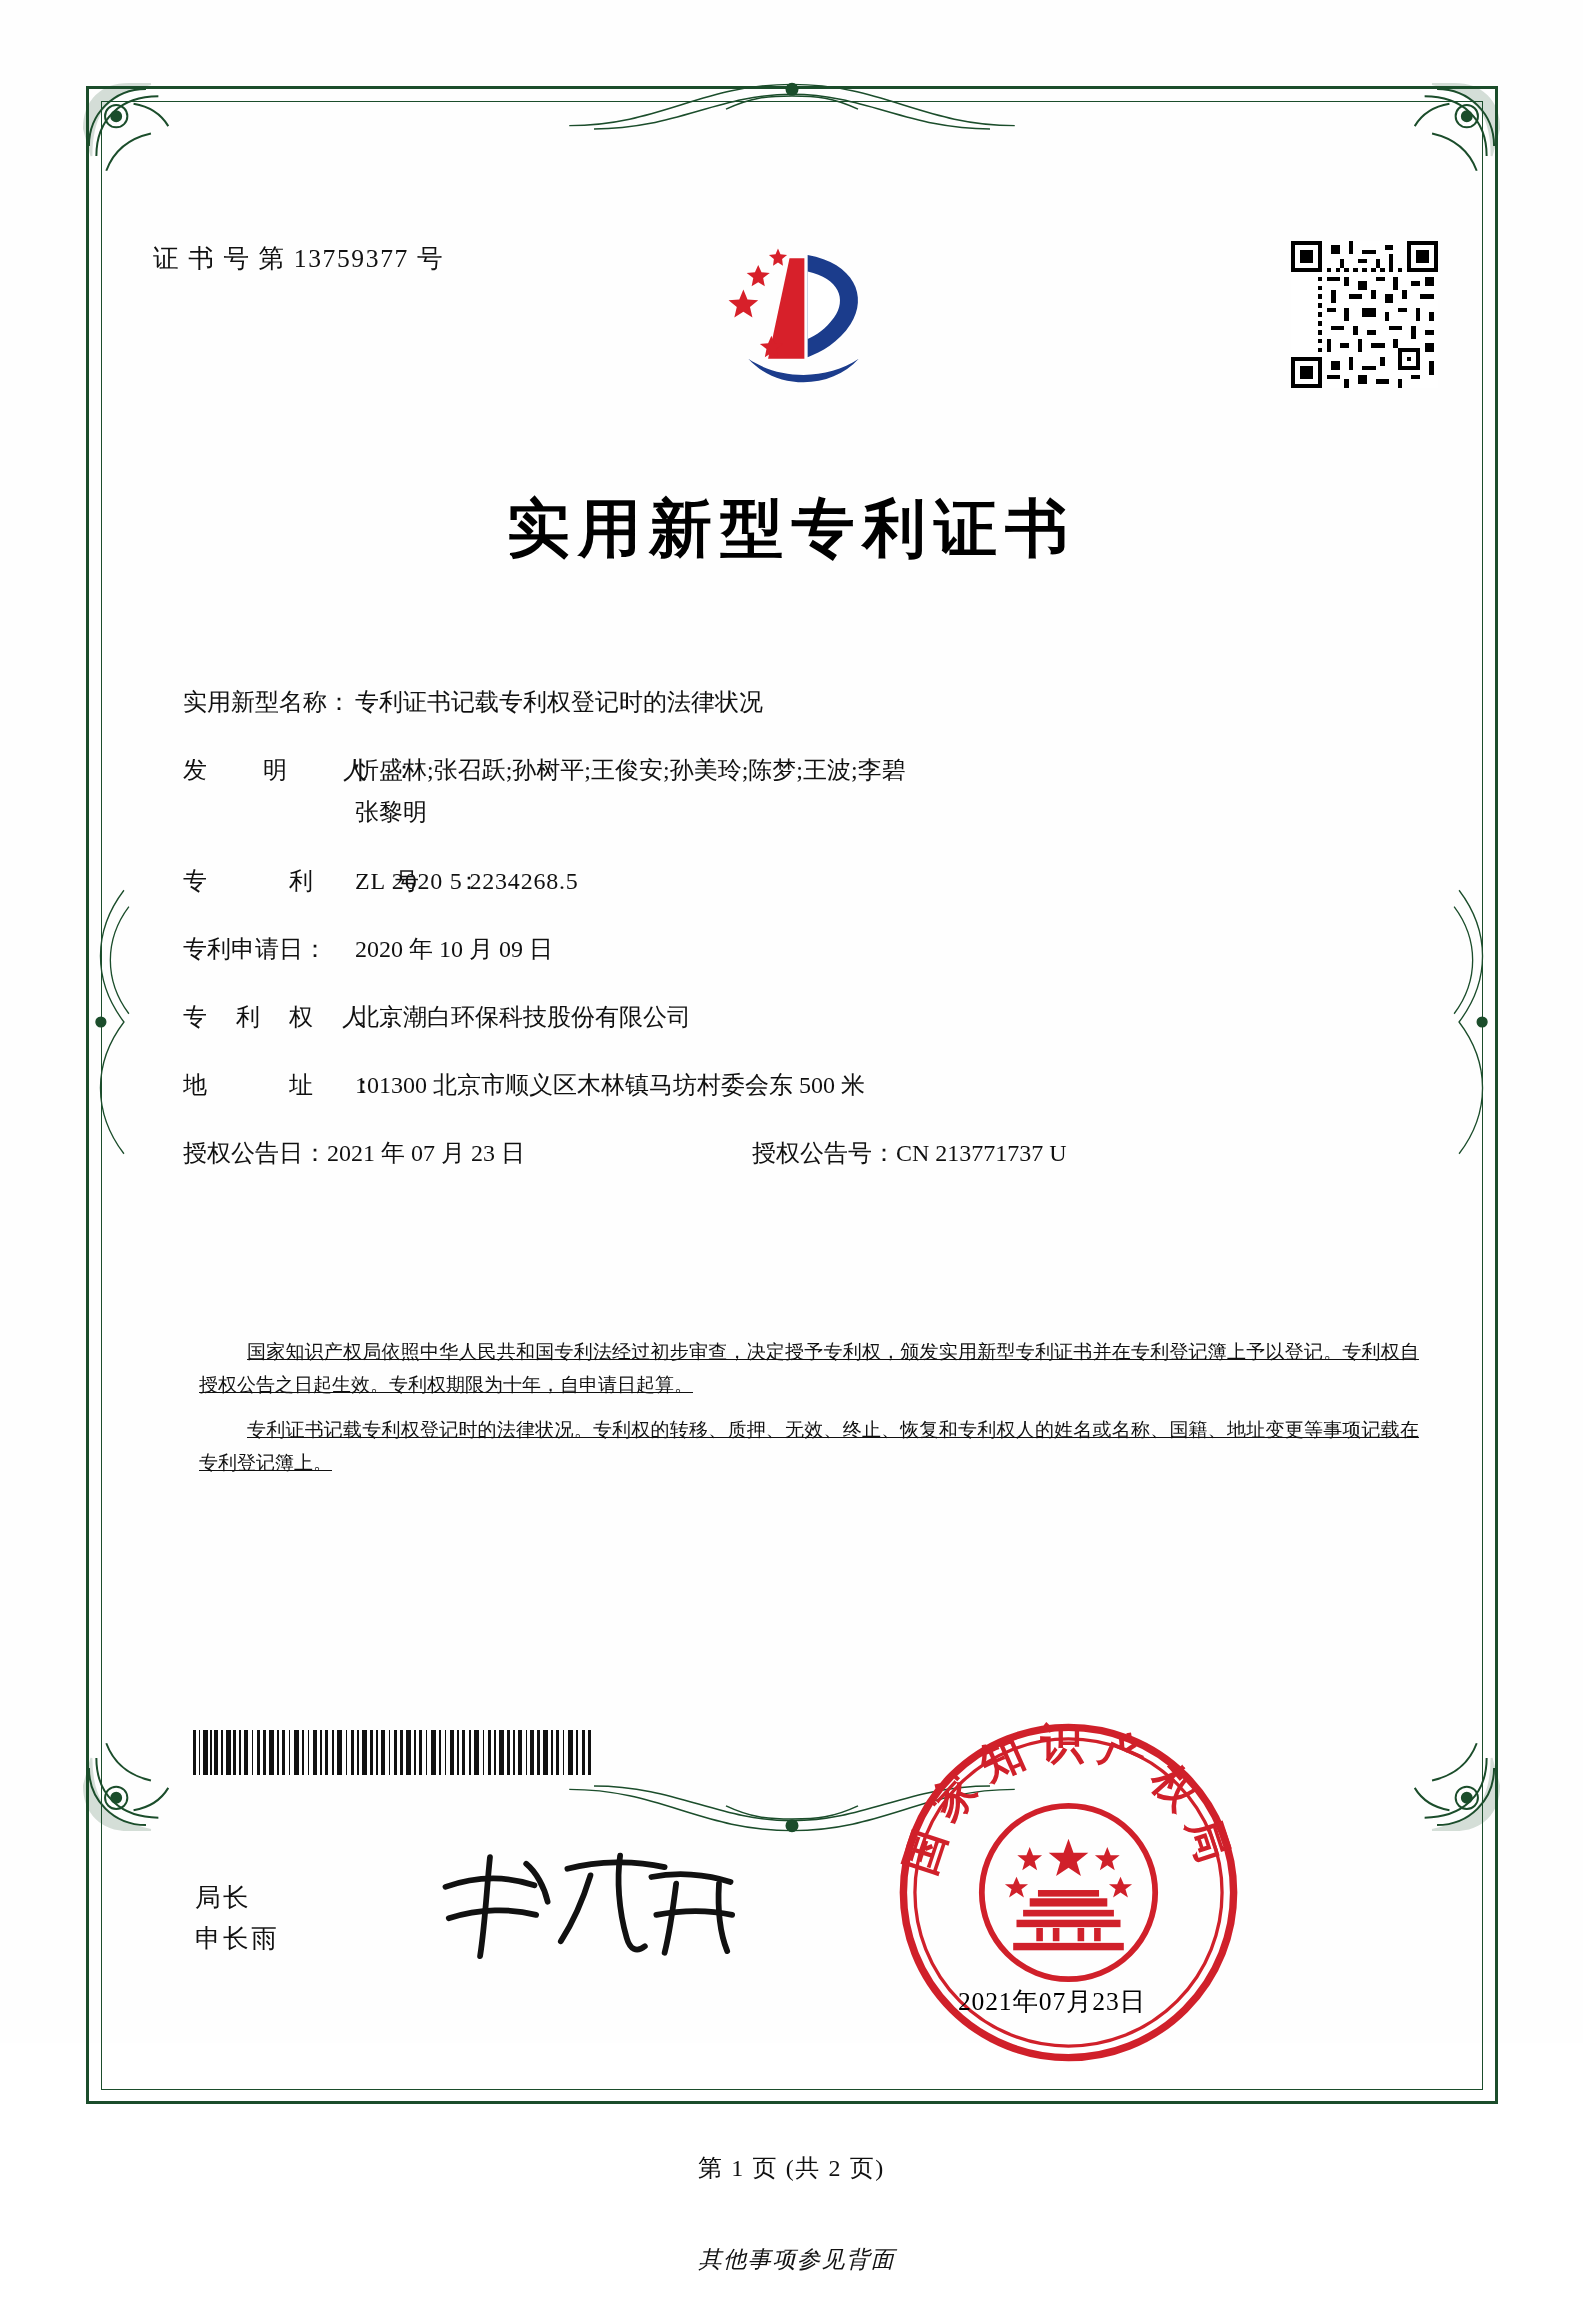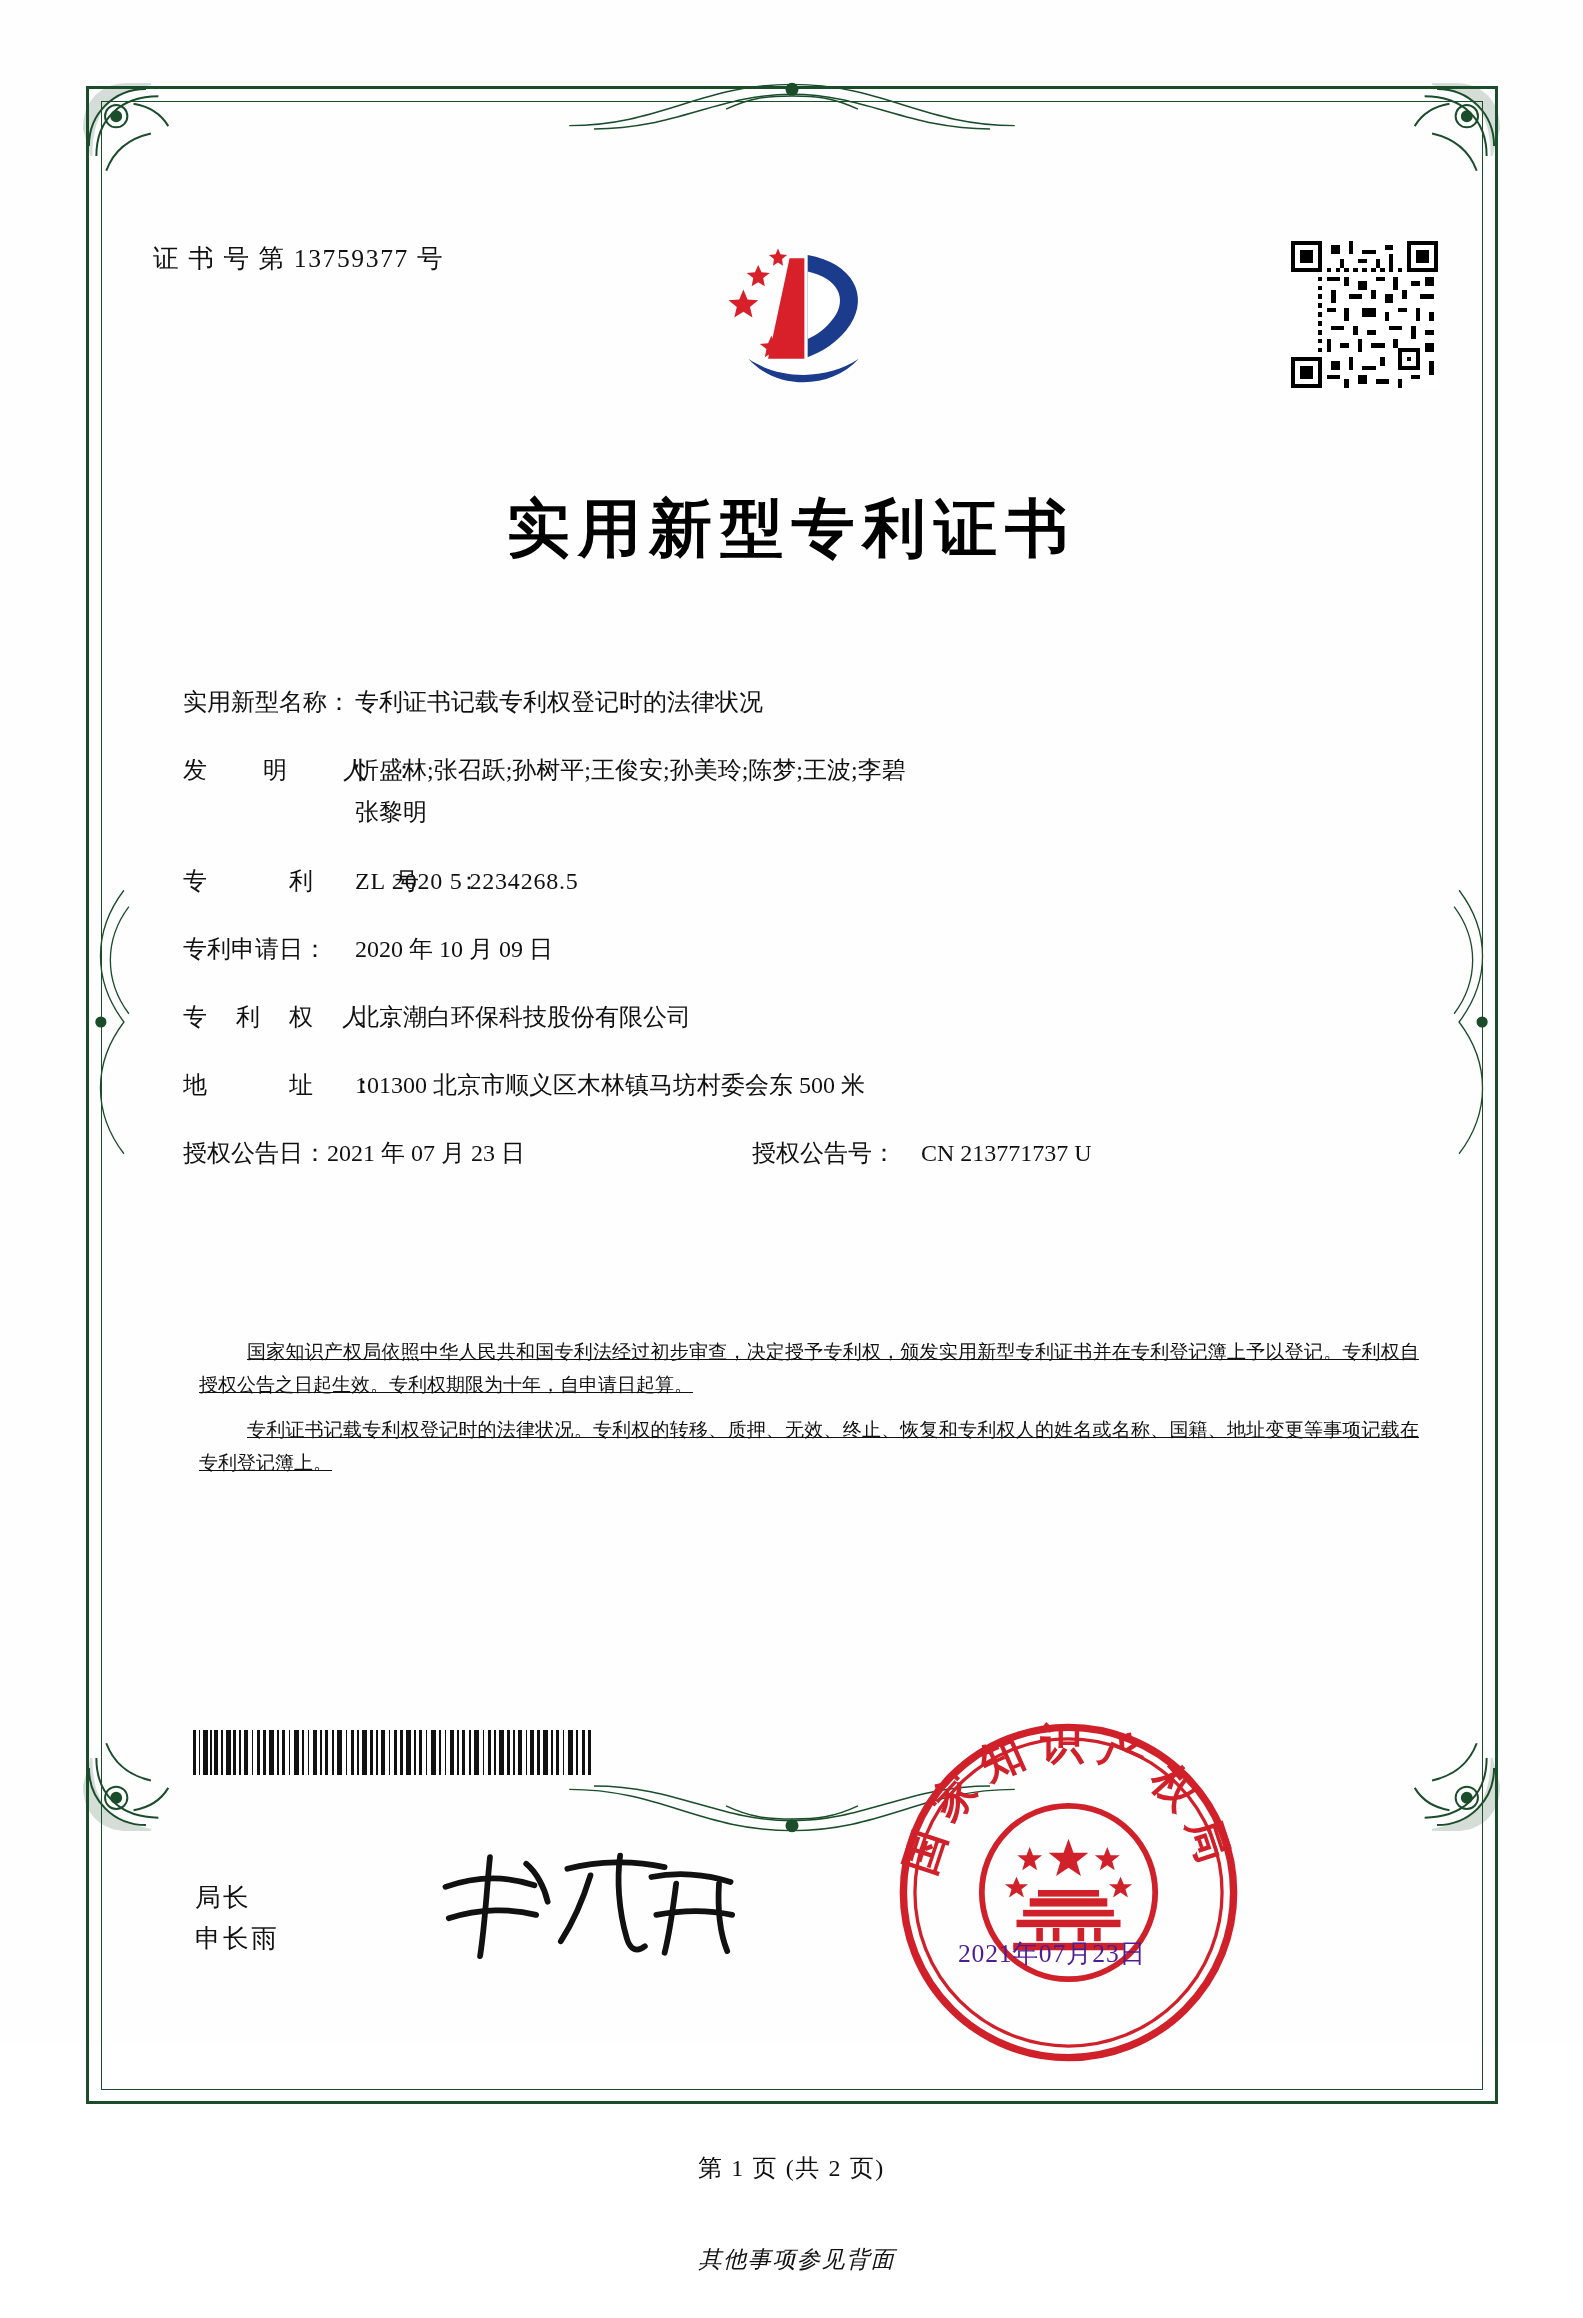--- a/index.html
+++ b/index.html
@@ -169,21 +169,21 @@
     margin-top: -25px;
     margin-bottom: 31px;
   }
 
   .two-col {
     display: flex;
     align-items: flex-start;
     margin-bottom: 25px;
   }
   .two-col .c1 { width: 569px; display: flex; }
-  .two-col .c2 { display: flex; gap: 25px; }
+  .two-col .c2 { display: flex; }
   .two-col .lab { white-space: nowrap; }
 
   
   .paras {
     position: absolute;
     left: 199px;
     top: 1336px;
     width: 1220px;
     font-size: 19px;
     line-height: 1.72;
@@ -230,23 +230,23 @@
     position: absolute;
     left: 891px;
     top: 1715px;
     width: 355px;
     height: 355px;
   }
   .seal svg { width: 100%; height: 100%; display: block; }
   .seal-date {
     position: absolute;
     left: 958px;
-    top: 1936px;
+    top: 1984px;
     font-size: 25.6px;
-    color: #4c1d95;
+    color: #000000;
     letter-spacing: 0.8px;
     white-space: nowrap;
   }
 
   
   .page-num {
     position: absolute;
     left: 0; right: 0;
     top: 2152px;
     text-align: center;

